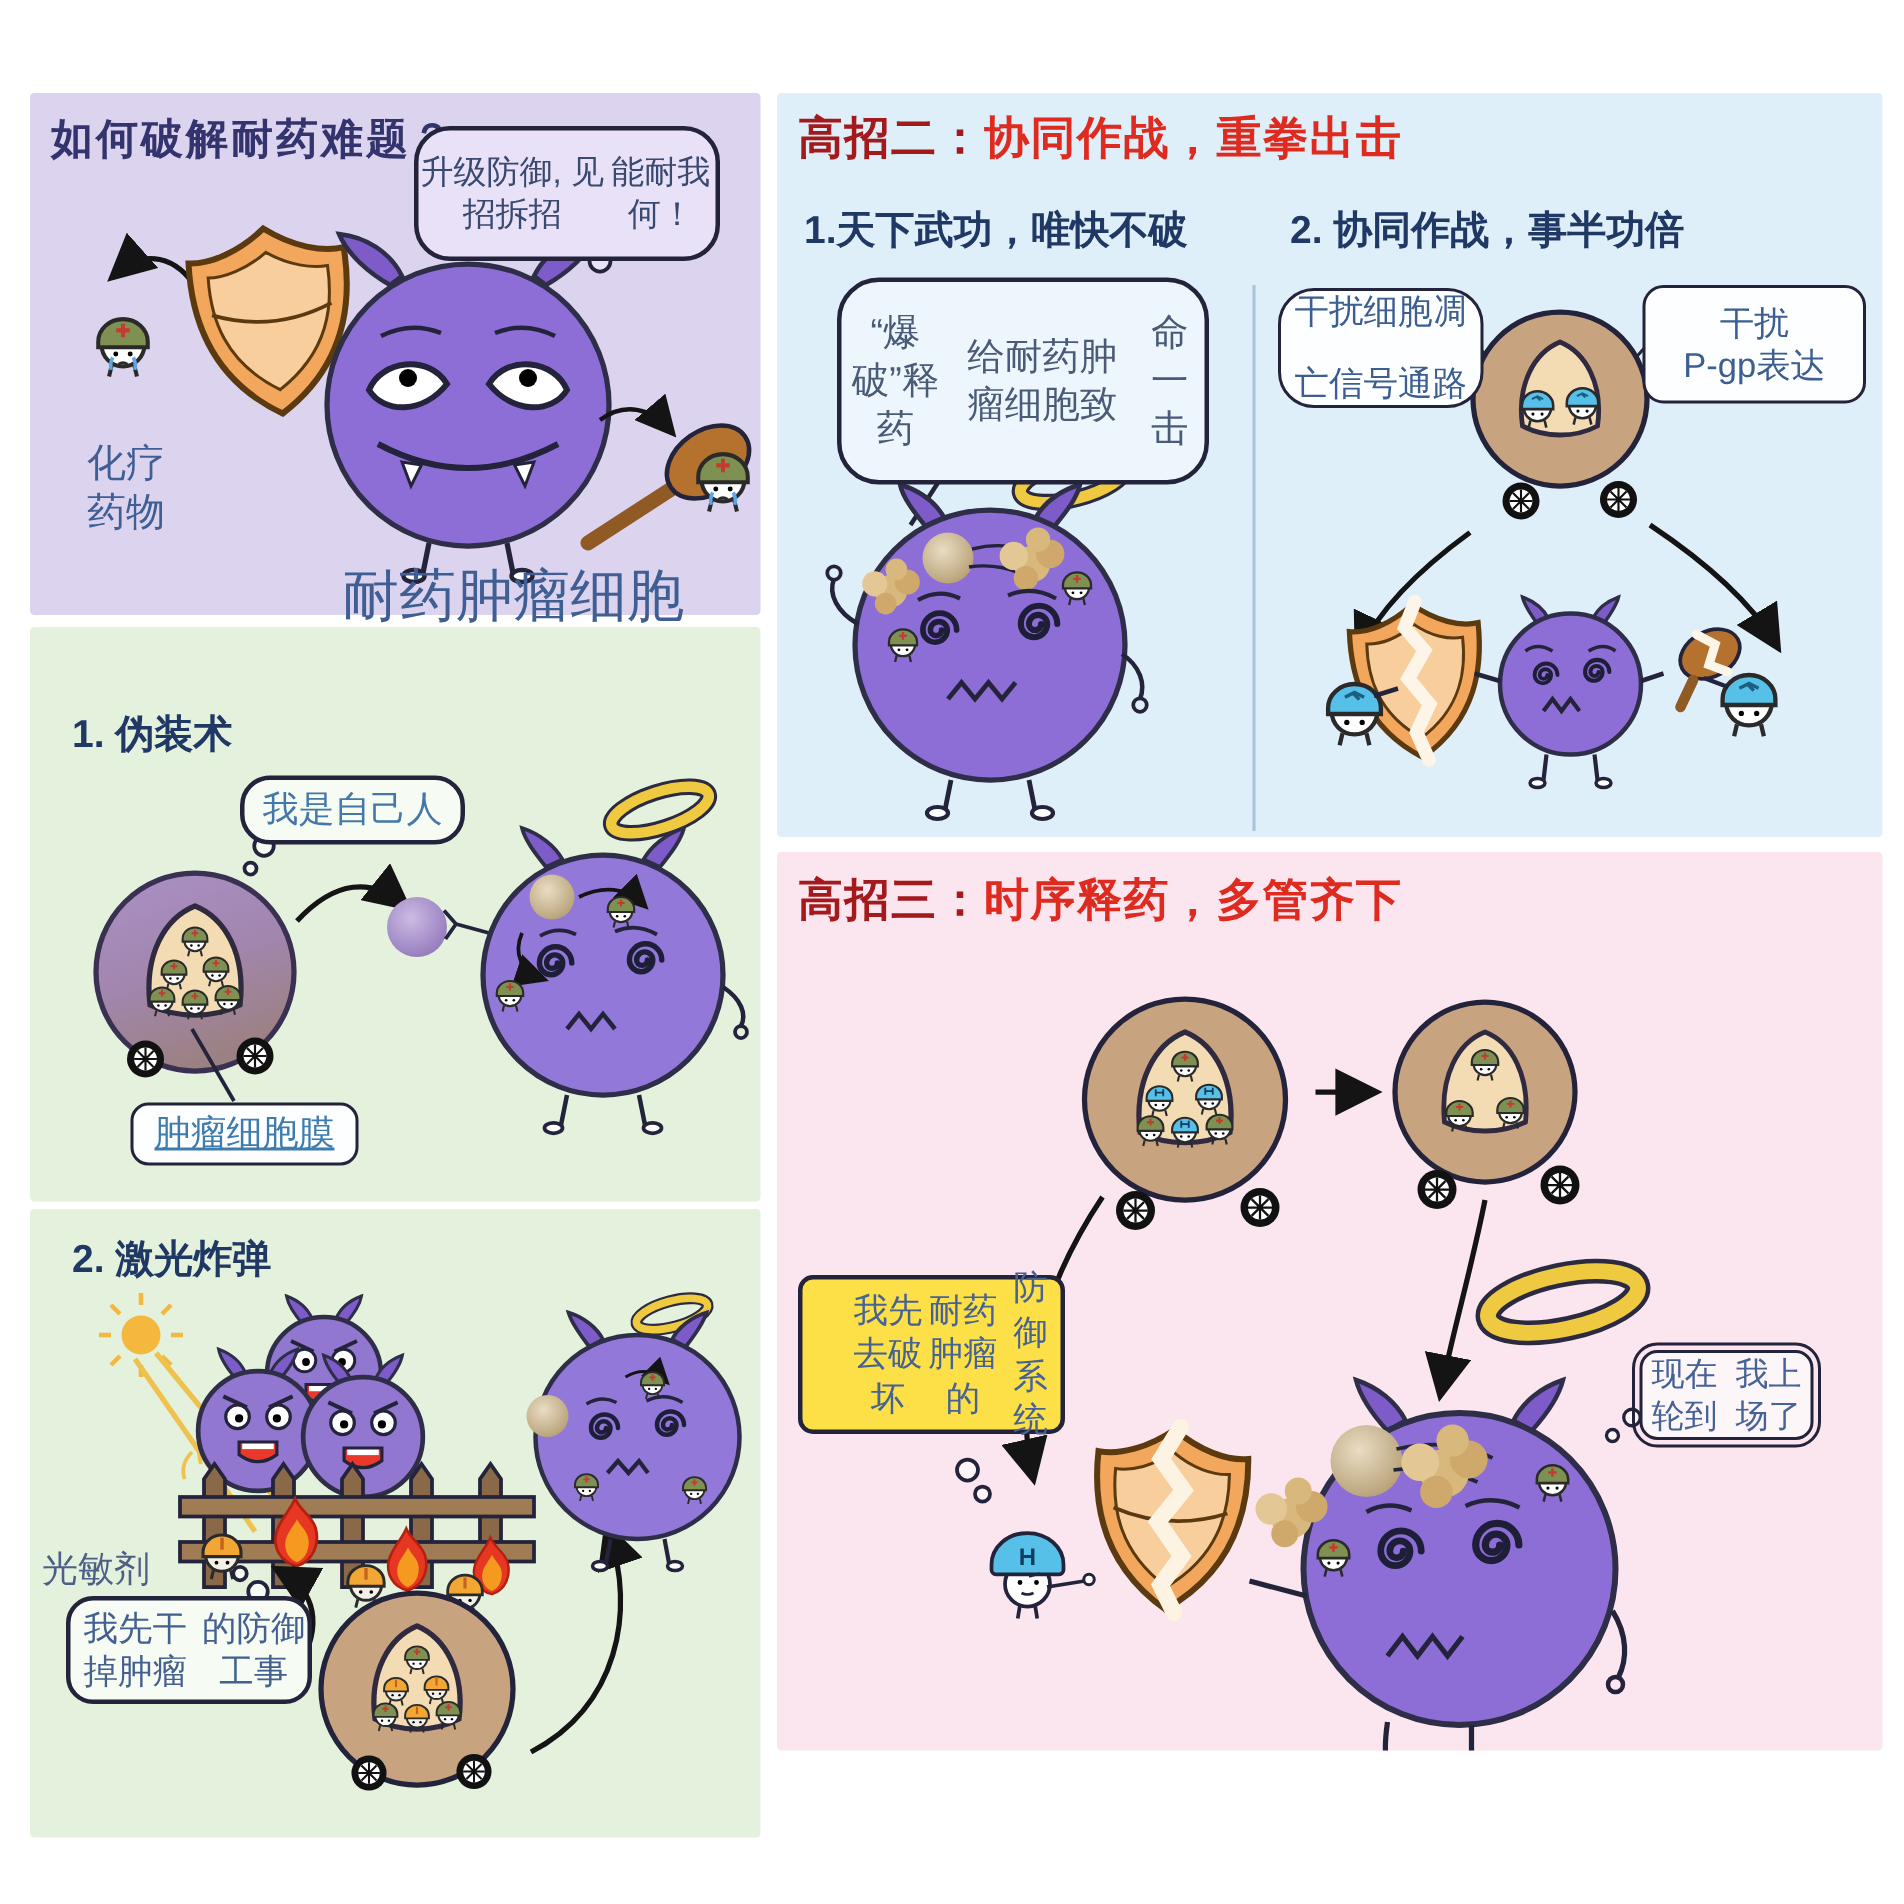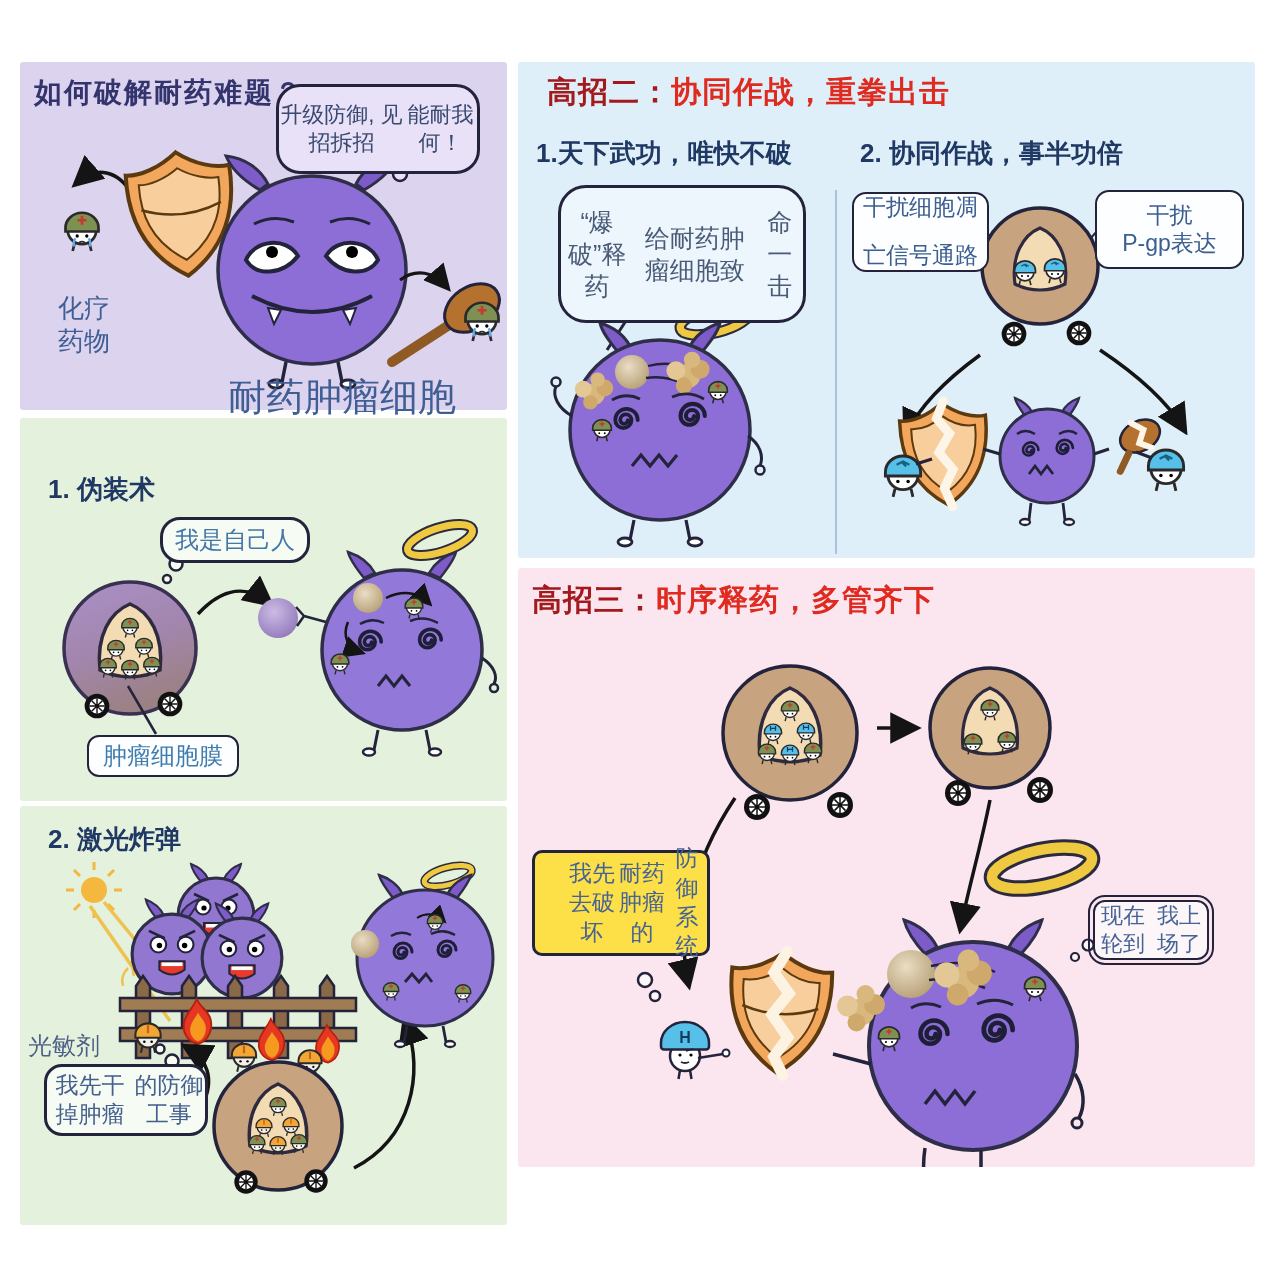--- a/index.html
+++ b/index.html
@@ -213,21 +213,21 @@
       <path d="M-24,36 l8,-10 l8,10 l8,-10 l8,10" fill="none" stroke="#23233B" stroke-width="3"></path>
       <path d="M-24,80 L-28,100 M24,80 L28,100" stroke="#23233B" stroke-width="3" fill="none"></path>
       <ellipse cx="-33" cy="102" rx="6" ry="3.5" fill="#fff" stroke="#23233B" stroke-width="2.5"></ellipse>
       <ellipse cx="33" cy="102" rx="6" ry="3.5" fill="#fff" stroke="#23233B" stroke-width="2.5"></ellipse>
       <path d="M80,8 C92,16 96,26 92,34" fill="none" stroke="#23233B" stroke-width="3"></path>
       <circle cx="92" cy="38" r="4" fill="none" stroke="#23233B" stroke-width="2.5"></circle>
     </g>
   </svg>
   <div class="txt sub" style="left:28px;top:54px;">1. 伪装术</div>
   <div class="bubble" style="left:140px;top:99px;width:144px;height:40px;border-radius:20px;background:#F6FBF3;font-size:24px;color:#4478A8;">我是自己人</div>
-  <div class="labelbox" style="left:67px;top:317px;width:148px;height:38px;border-radius:12px;font-size:24px;color:#3E7CAD;">肿瘤细胞膜</div>
+  <div class="labelbox" style="left:67px;top:317px;width:148px;height:38px;border-radius:12px;font-size:24px;color:#3E7CAD;text-decoration:underline;">肿瘤细胞膜</div>
 </div>
 
 <div class="panel" id="panel-m1b">
   <svg class="art" viewBox="0 0 487 419">
     <g>
       <circle cx="74" cy="84" r="13" fill="#F4B83F"></circle>
       <g stroke="#F4B83F" stroke-width="3">
           <path d="M74,64 V56 M74,104 V112 M54,84 H46 M94,84 H102 M60,70 L54,64 M88,70 L94,64 M60,98 L54,104 M88,98 L94,104"></path>
         </g>
       <path d="M84,96 L176,208 M70,100 L150,215" stroke="#EFC24F" stroke-width="3.5"></path>
@@ -355,31 +355,31 @@
       <path d="M-47,-2 L-64,-7 M47,-2 L62,-7" stroke="#23233B" stroke-width="3"></path>
     </g>
     <g transform="translate(622,374) rotate(-28)">
       <ellipse rx="21" ry="15" fill="#B5722F" stroke="#23233B" stroke-width="2.5"></ellipse>
       <path d="M-2,-16 L6,-4 L-4,6 L5,16" fill="none" stroke="#FDF6E8" stroke-width="6" stroke-linecap="round"></path>
       <path d="M-18,10 L-34,22" stroke="#8F5A24" stroke-width="7" stroke-linecap="round"></path>
     </g>
     <use href="#soldier-b" transform="translate(648,400) scale(1.6)"></use>
     <path d="M634,396 L618,390" stroke="#23233B" stroke-width="3"></path>
   </svg>
-  <div class="txt heading" style="left:14px;top:10px;margin-left:15px;">
+  <div class="txt heading" style="left:14px;top:10px;">
     <span class="pfx">高招二：</span><span class="rst">协同作战，重拳出击</span>
   </div>
   <div class="txt sub" style="left:18px;top:74px;">1.天下武功，唯快不破</div>
   <div class="txt sub" style="left:342px;top:74px;">2. 协同作战，事半功倍</div>
   <div class="bubble" style="left:40px;top:123px;width:242px;height:132px;border-radius:28px;background:#EDF6FC;font-size:25px;color:#4A5B78;">
     <div>“爆破”释药</div>
     <div>给耐药肿瘤细胞致</div>
     <div>命一击</div>
   </div>
-  <div class="labelbox" style="left:334px;top:130px;width:133px;height:76px;border-radius:14px;font-size:23px;color:#3C5E90;gap:20px;">
+  <div class="labelbox" style="left:334px;top:130px;width:133px;height:76px;border-radius:24px;font-size:23px;color:#3C5E90;gap:20px;">
     <div>干扰细胞凋</div>
     <div>亡信号通路</div>
   </div>
   <div class="labelbox" style="left:577px;top:128px;width:145px;height:75px;border-radius:14px;font-size:23px;color:#3C5E90;">
     <div>干扰</div>
     <div>P-gp表达</div>
   </div>
 </div>
 
 <div class="panel" id="panel-m3">

